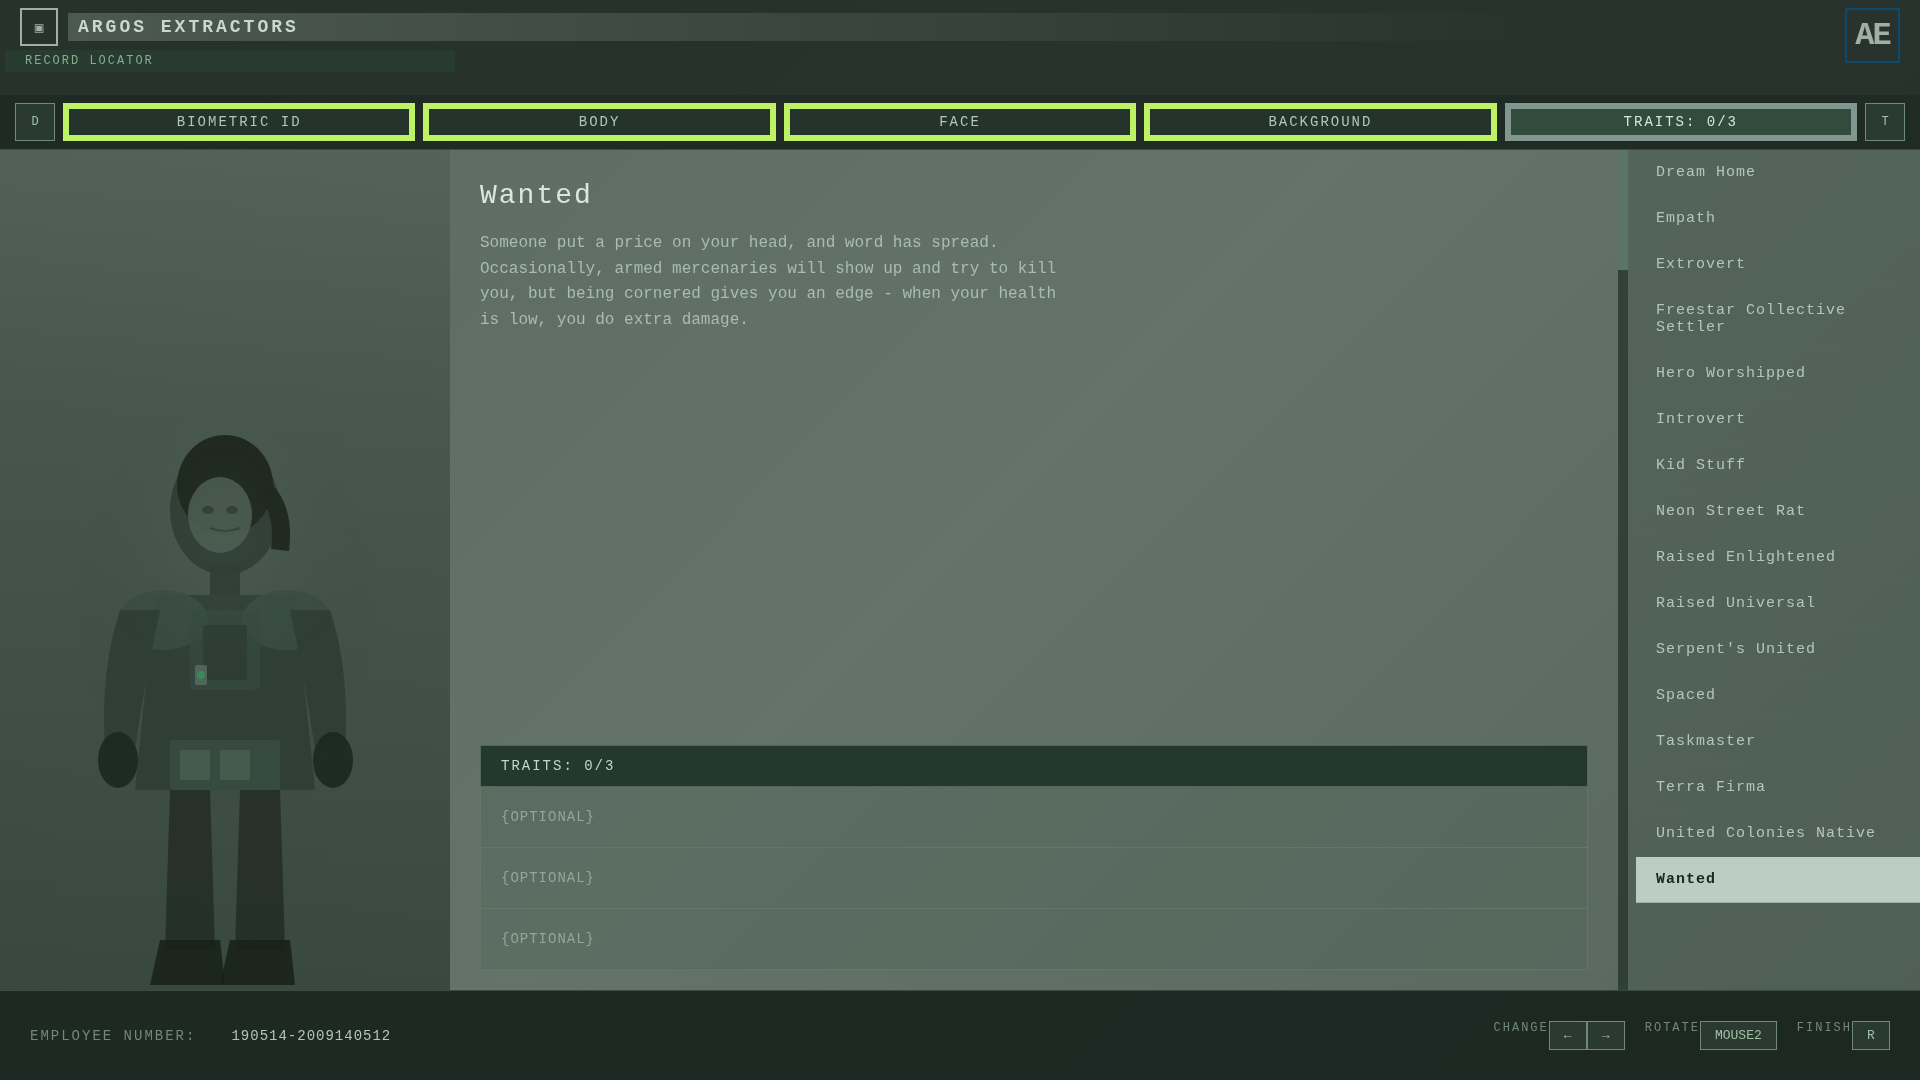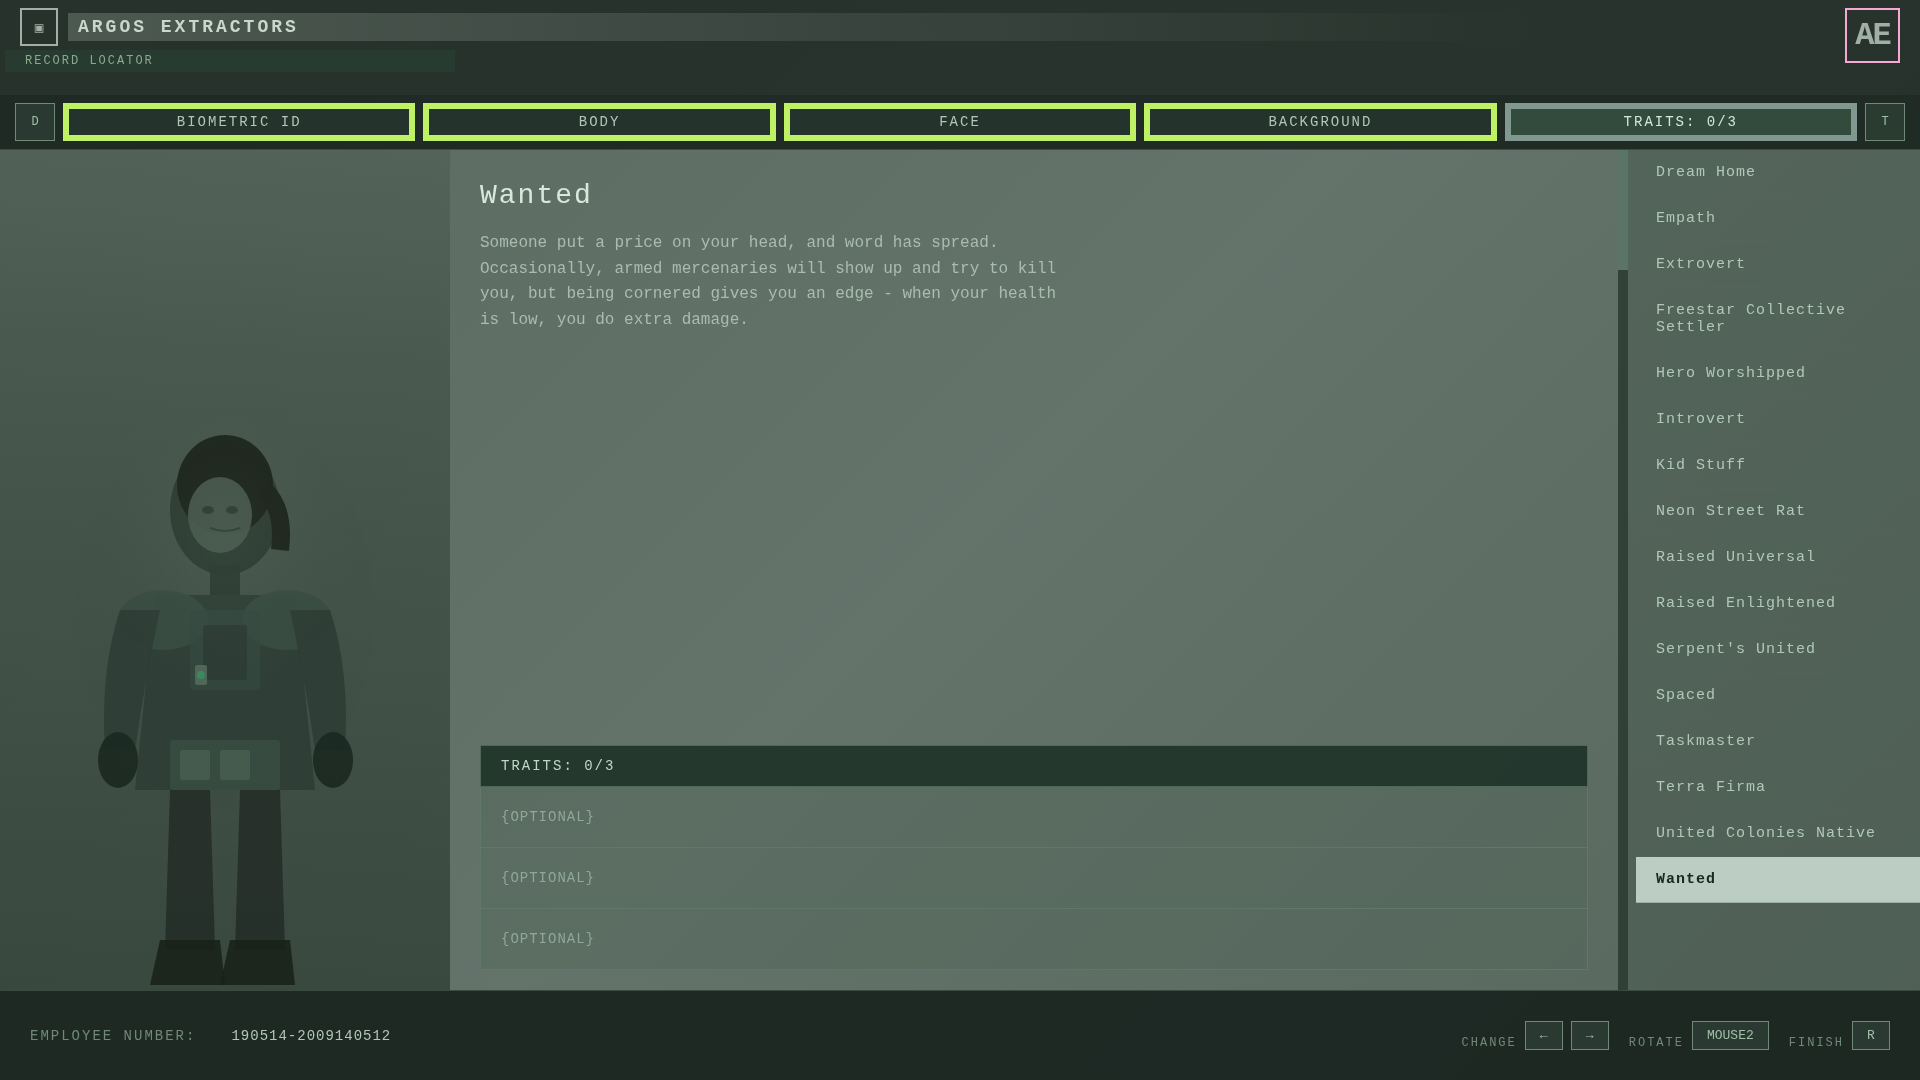--- a/index.html
+++ b/index.html
@@ -70,21 +70,21 @@
       position: absolute;
       top: 8px;
       right: 20px;
       width: 55px;
       height: 55px;
       color: #a0b0a5;
       font-size: 32px;
       display: flex;
       align-items: center;
       justify-content: center;
-      border: 2px solid #f9a8d4;
+      border: 2px solid #0c4a6e;
       font-weight: bold;
       letter-spacing: -2px;
     }
 
     .record-locator {
       background: rgba(40,60,50,0.9);
       color: #8aaa90;
       font-size: 12px;
       letter-spacing: 2px;
       padding: 4px 20px;
@@ -299,22 +299,21 @@
 
     .bottom-actions {
       margin-left: auto;
       display: flex;
       align-items: center;
       gap: 20px;
     }
 
     .action-group {
       display: flex;
-      align-items: flex-end;
-      gap: 8px;
+      align-items: flex-start;
     }
 
     .action-label {
       color: #708878;
       font-size: 12px;
       letter-spacing: 2px;
       text-transform: uppercase;
     }
 
     .key-btn {
@@ -448,22 +447,22 @@
   <div class="trait-list-panel">
     <div class="trait-list-items">
     <div class="trait-item">Dream Home</div>
         <div class="trait-item">Empath</div>
         <div class="trait-item">Extrovert</div>
         <div class="trait-item">Freestar Collective Settler</div>
         <div class="trait-item">Hero Worshipped</div>
         <div class="trait-item">Introvert</div>
         <div class="trait-item">Kid Stuff</div>
         <div class="trait-item">Neon Street Rat</div>
+        <div class="trait-item">Raised Enlightened</div>
         <div class="trait-item">Raised Universal</div>
-        <div class="trait-item">Raised Enlightened</div>
         <div class="trait-item">Serpent's United</div>
         <div class="trait-item">Spaced</div>
         <div class="trait-item">Taskmaster</div>
         <div class="trait-item">Terra Firma</div>
         <div class="trait-item">United Colonies Native</div>
         <div class="trait-item selected">Wanted</div>
       </div>
   </div>
 
 </div>

